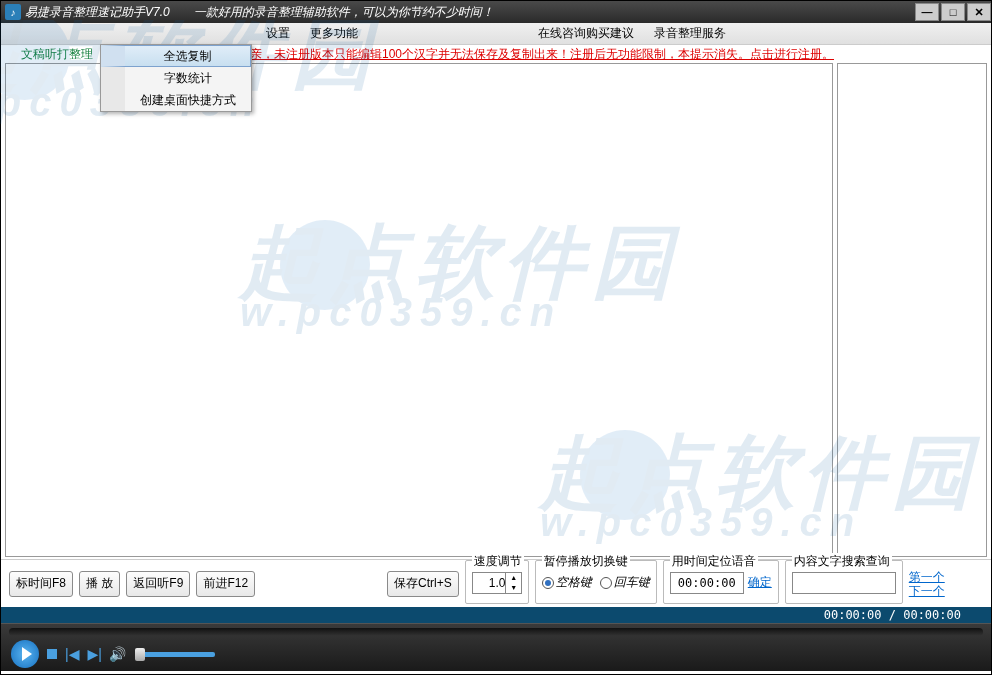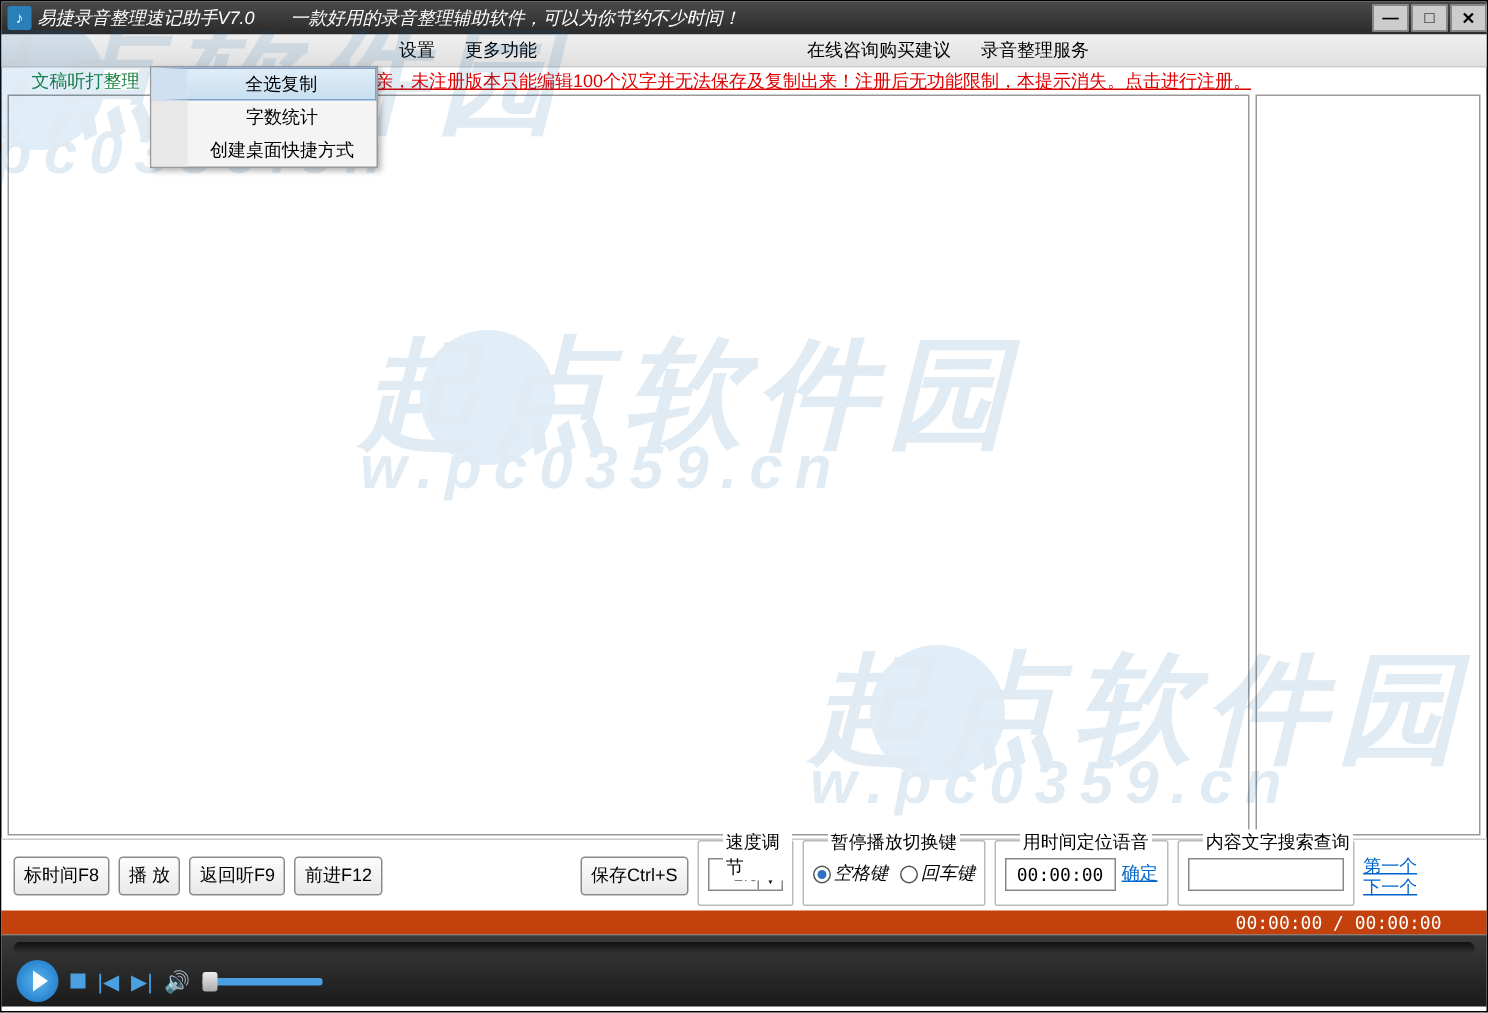--- a/index.html
+++ b/index.html
@@ -27,38 +27,38 @@
 .side-panel { width: 150px; border: 1px solid #999; background: #fff; }
 
 .dropdown-menu { position: absolute; left: 100px; top: 44px; width: 152px; background: #f4f4f4; border: 1px solid #999; box-shadow: 2px 2px 4px rgba(0,0,0,0.3); z-index: 100; }
 .dropdown-item { height: 22px; display: flex; align-items: center; justify-content: center; font-size: 12px; cursor: pointer; border-left: 24px solid #e8e8e8; }
 .dropdown-item.highlighted { background: linear-gradient(#e0edf8, #c8dff0); border: 1px solid #7da2ce; border-left: 24px solid #d0e0f0; }
 
 .control-panel { height: 48px; background: #fff; padding: 6px 8px; display: flex; align-items: center; gap: 6px; font-size: 12px; border-top: 1px solid #ccc; }
 .btn { height: 26px; padding: 0 6px; background: linear-gradient(#fdfdfd, #e8e8e8); border: 1px solid #8a8a8a; border-radius: 3px; cursor: pointer; font-size: 12px; display: inline-flex; align-items: center; }
 
 .fieldset { border: 1px solid #bbb; border-radius: 2px; padding: 6px 6px 4px; height: 44px; display: flex; align-items: center; gap: 4px; position: relative; margin-top: -4px; }
-.fieldset-legend { position: absolute; top: -8px; left: 16px; background: #fff; padding: 0 2px; font-size: 12px; }
+.fieldset-legend { position: absolute; top: -8px; left: 6px; background: #fff; padding: 0 2px; font-size: 12px; }
 .spinner { width: 50px; height: 22px; border: 1px solid #888; display: flex; }
 .spinner-val { flex: 1; display: flex; align-items: center; justify-content: center; margin-left: 16px; }
 .spinner-btns { width: 16px; display: flex; flex-direction: column; }
 .spinner-btns div { flex: 1; border-left: 1px solid #888; display: flex; align-items: center; justify-content: center; font-size: 7px; }
 
 .radio-group { display: flex; gap: 8px; align-items: flex-start; font-style: italic; }
 .radio-item { display: flex; align-items: center; gap: 2px; }
 .radio-circle { width: 12px; height: 12px; border: 1px solid #555; border-radius: 50%; display: flex; align-items: center; justify-content: center; }
 .radio-dot { width: 6px; height: 6px; background: #3070c0; border-radius: 50%; }
 
 .time-box { width: 74px; height: 22px; border: 1px solid #888; display: flex; align-items: center; justify-content: center; font-family: monospace; }
 .link-blue { color: #0066cc; cursor: pointer; text-decoration: underline; }
 
 .search-input { width: 104px; height: 22px; border: 1px solid #888; }
 .nav-links { display: flex; flex-direction: column; font-size: 12px; line-height: 14px; }
 
-.time-display { height: 16px; background: #c2410c; color: #fff; text-align: right; padding-right: 30px; font-size: 12px; font-family: monospace; display: flex; align-items: center; justify-content: flex-end; }
+.time-display { height: 16px; background: #0c4a6e; color: #fff; text-align: right; padding-right: 30px; font-size: 12px; font-family: monospace; display: flex; align-items: center; justify-content: flex-end; }
 
 .player-bar { height: 48px; background: linear-gradient(#3a3a3a, #1a1a1a); border-top: 1px solid #555; position: relative; }
 .progress-track { height: 8px; background: linear-gradient(#111, #333); margin: 4px 8px 0; border-radius: 4px; }
 .player-controls { display: flex; align-items: center; padding: 4px 10px; gap: 8px; }
 .play-btn-big { width: 28px; height: 28px; border-radius: 50%; background: radial-gradient(#5ab4f0, #1570c0); display: flex; align-items: center; justify-content: center; cursor: pointer; }
 .play-triangle { width: 0; height: 0; border-left: 10px solid #fff; border-top: 7px solid transparent; border-bottom: 7px solid transparent; margin-left: 3px; }
 .player-icon { color: #4aa0e0; cursor: pointer; font-size: 14px; }
 .stop-square { width: 10px; height: 10px; background: #4aa0e0; }
 .volume-icon { color: #4aa0e0; font-size: 14px; }
 .volume-slider { width: 80px; height: 5px; background: #4aa0e0; border-radius: 2px; position: relative; }

